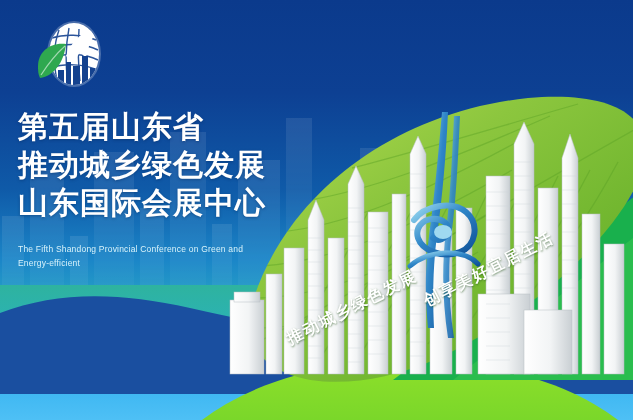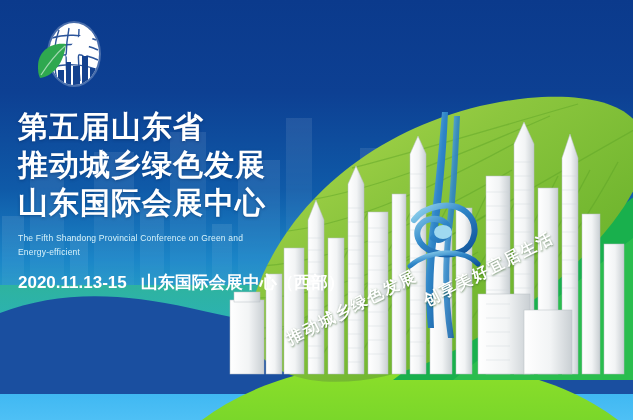--- a/index.html
+++ b/index.html
@@ -94,21 +94,21 @@
   .title-line {
     color: #ffffff;
     font-size: 30px;
     font-weight: bold;
     letter-spacing: 1px;
     line-height: 1.26;
     text-shadow: 0 1px 3px rgba(0,40,90,.45);
     white-space: nowrap;
   }
   .subtitle {
-    margin-top: 10px;
+    margin-top: 21px;
     color: #d8f3fb;
     font-size: 8.5px;
     line-height: 1.65;
     letter-spacing: .2px;
     max-width: 252px;
   }
   .date-row {
     margin-top: 12px;
     display: flex;
     align-items: center;
@@ -323,20 +323,15 @@
 
   <div class="text-block">
     <div class="title-line">第五届山东省</div>
     <div class="title-line">推动城乡绿色发展</div>
     <div class="title-line">山东国际会展中心</div>
 
     <div class="subtitle">
       <div>The Fifth Shandong Provincial Conference on Green and Energy-efficient</div>
     </div>
 
-    <div class="date-row">
-      <span>2020.11.13-15</span>
-      <span class="date-sep"></span>
-      <span>山东国际会展中心（西部）</span>
-    </div>
   </div>
 
 </div>
 
 </body></html>

